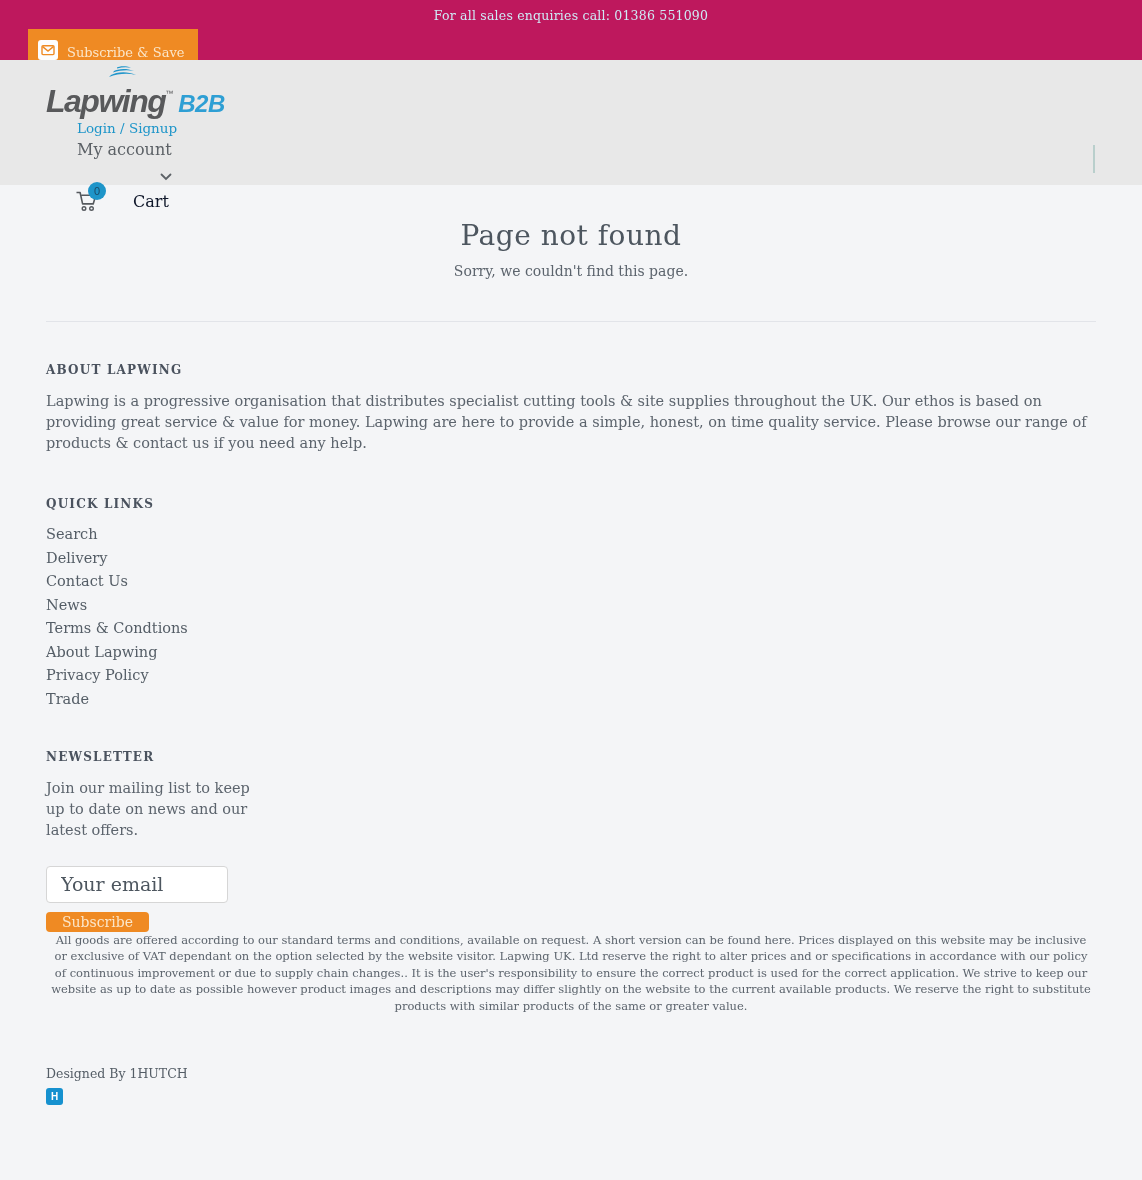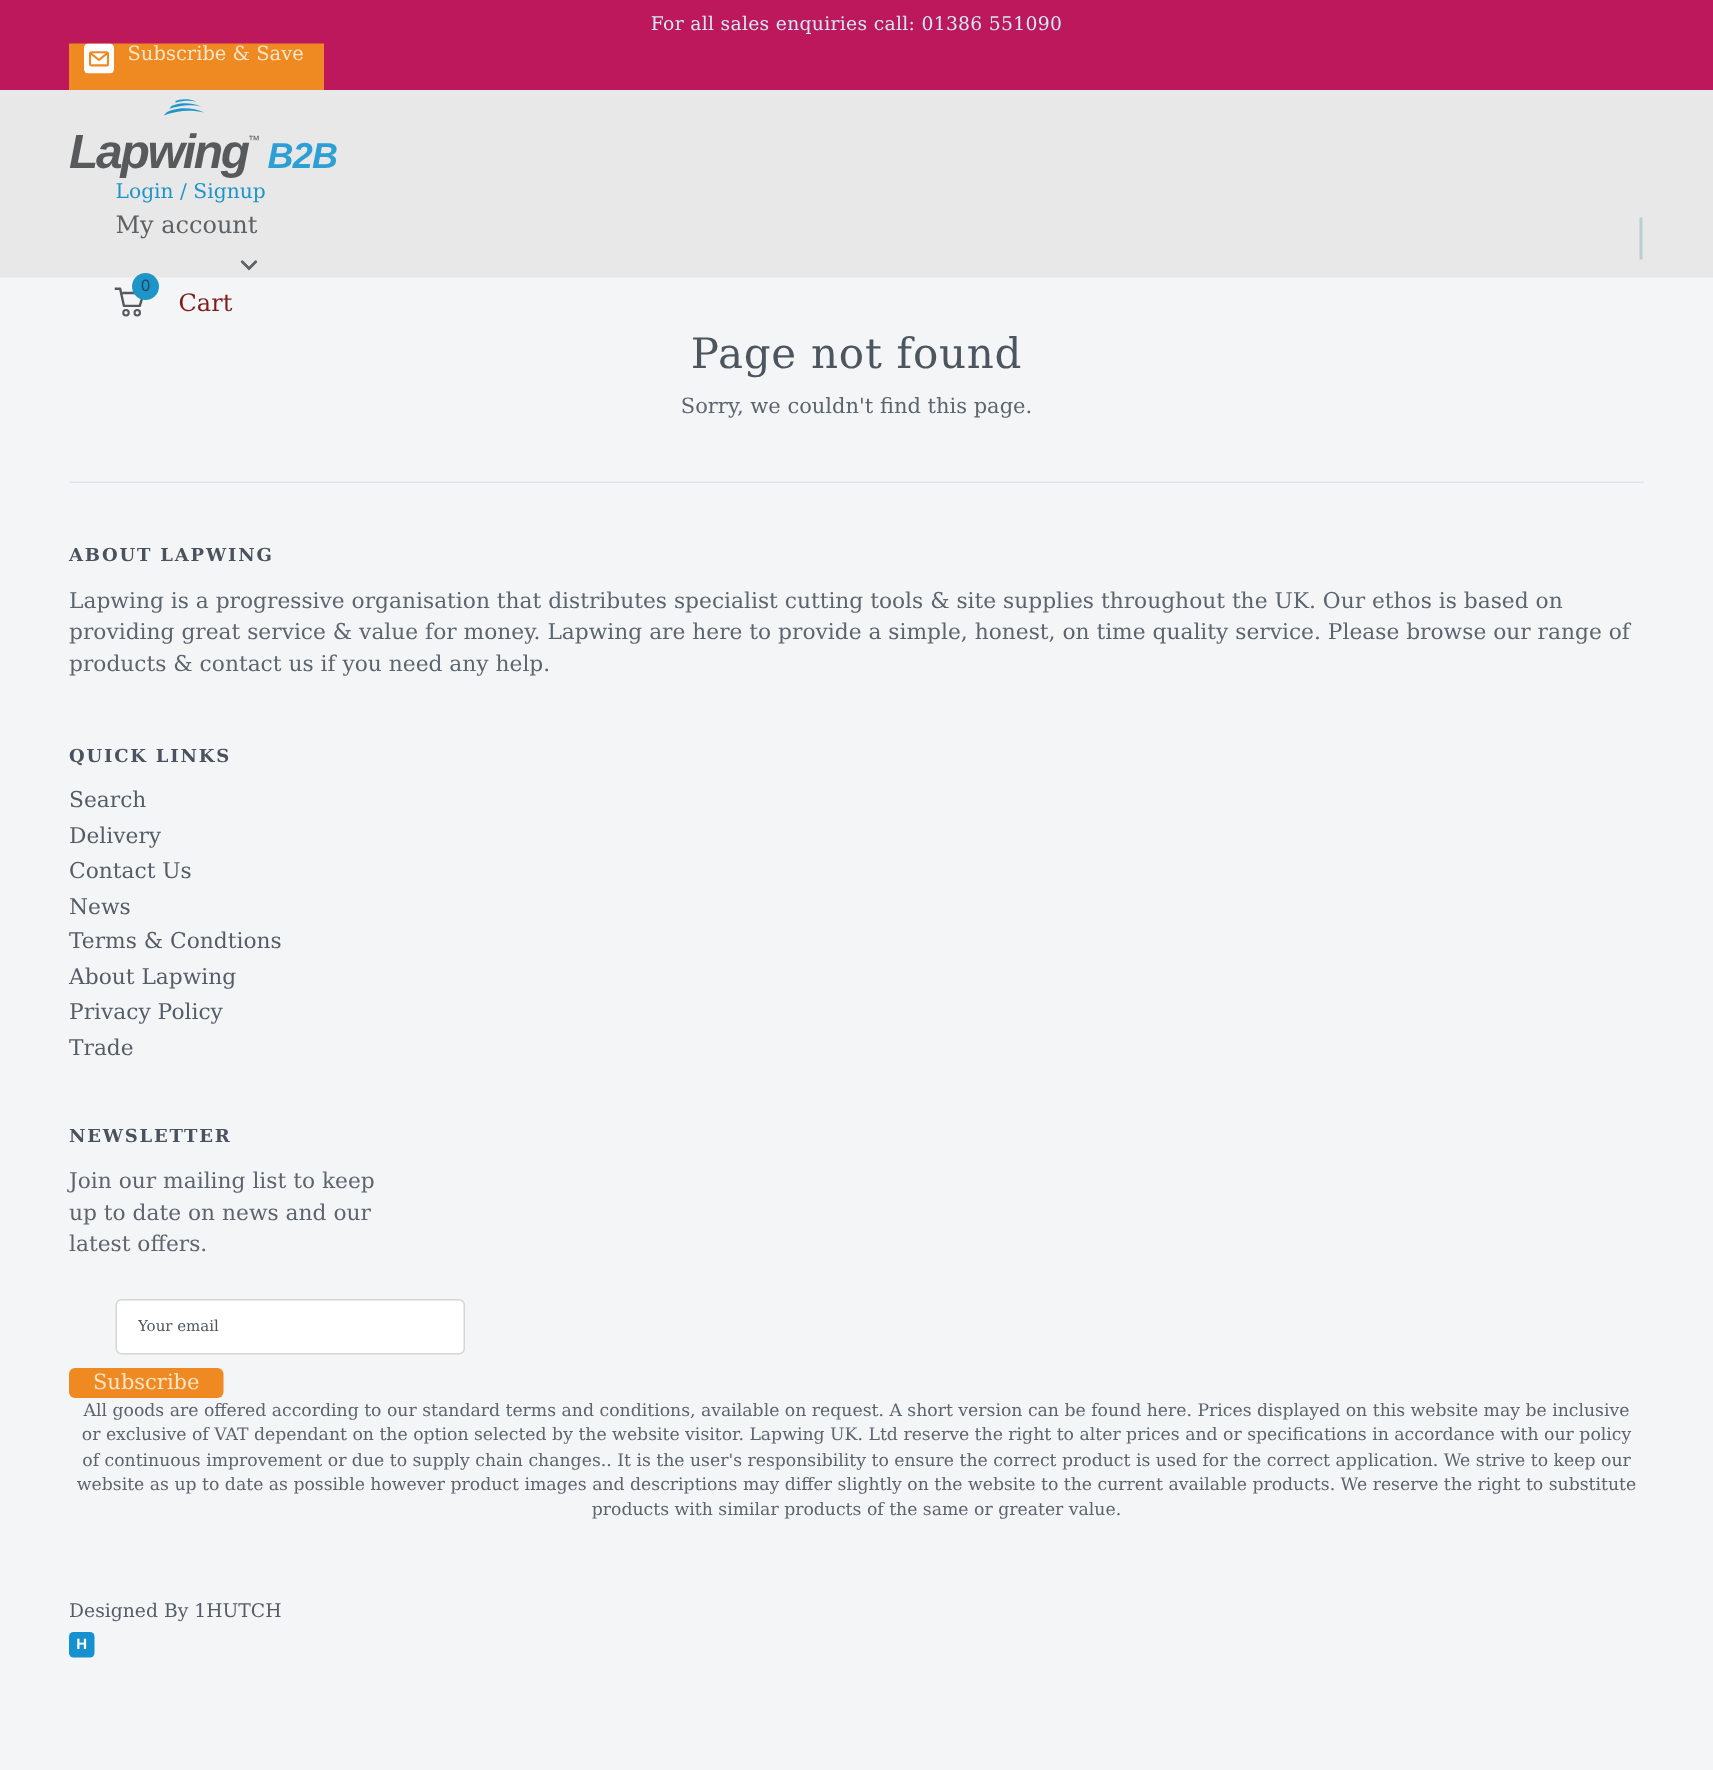--- a/index.html
+++ b/index.html
@@ -11,23 +11,23 @@
   }
   .container { width:1050px; margin:0 auto; }
 
   
   .topbar { background:#be185d; height:60px; position:relative; }
   .topbar-text {
     text-align:center; color:#cfeaf6; font-size:12.5px;
     padding-top:8px; letter-spacing:.2px;
   }
   .subscribe-save {
-    position:absolute; left:46px; bottom:0; height:31px;
+    position:absolute; left:28px; bottom:0; height:31px;
     background:#ef8a23; border:none; cursor:pointer;
-    display:flex; align-items:flex-start; gap:9px; padding:0 14px 0 10px;
+    display:flex; align-items:flex-end; gap:9px; padding:0 14px 0 10px;
     font-family:"DejaVu Serif", serif;
   }
   .subscribe-save .env-box { display:block; width:20px; height:20px; }
   .subscribe-save span { color:#fbe6c9; font-size:13px; }
 
   
   .header { background:#e8e8e8; height:125px; position:relative; }
   .header .container { position:relative; height:125px; }
   .logo { display:inline-flex; align-items:baseline; position:relative; padding-top:25px; cursor:pointer; }
   .logo-word {
@@ -52,21 +52,21 @@
     display:flex; align-items:center; margin:4px 0 0 29px;
     cursor:pointer; width:max-content; position:relative;
   }
   .cart-icon-wrap { position:relative; width:26px; height:24px; }
   .cart-badge {
     position:absolute; top:-7px; left:13px; width:18px; height:18px;
     background:#1e95c9; border-radius:50%; color:#1c4a66;
     font-size:11px; font-family:"Liberation Sans", sans-serif;
     display:flex; align-items:center; justify-content:center;
   }
-  .cart-label { color:#7f1d1d; font-size:16px; margin-left:18px; }
+  .cart-label { color:#0f172a; font-size:16px; margin-left:32px; }
   .header-divider {
     position:absolute; top:85px; right:1px; width:2px; height:28px;
     background:#b9cfcc;
   }
 
   
   .main { padding-top:34px; }
   .nf-title {
     text-align:center; color:#4d565f; font-size:28px; font-weight:500;
     letter-spacing:.5px;
@@ -82,25 +82,24 @@
   .about-text { color:#5c646d; font-size:14.5px; line-height:21px; margin-top:14px; }
   .links-sec { margin-top:43px; }
   .quick-link {
     display:block; width:max-content; color:#545d66; font-size:14.5px;
     margin-top:9.5px; text-decoration:none; cursor:pointer; line-height:14px;
   }
   .links-sec .quick-link:first-of-type { margin-top:16px;text-align:center; }
   .news-sec { margin-top:44px; }
   .news-text { color:#5c646d; font-size:14.5px; line-height:21px; margin-top:14px; width:218px; }
   .email-input {
-    display:block; margin-top:25px; width:233px; height:37px;
+    display:block; margin-top:25px; width:182px; height:37px;
     border:1px solid #d6d6d6; border-radius:4px; background:#fff;
-    padding:0 14px; font-family:"DejaVu Serif", serif; font-size:10px; color:#4d565f;
+    padding:0 14px; font-family:"DejaVu Serif", serif; font-size:19px; color:#4d565f;
     outline:none;
-    margin-left:31px;
   }
   .email-input::placeholder { color:#4d565f; opacity:1; }
   .subscribe-btn {
     margin-top:9px; width:103px; height:20px; background:#ef8a23;
     border:none; border-radius:4px; color:#fbe6c9; font-size:14px;
     font-family:"DejaVu Serif", serif; cursor:pointer;
   }
   .legal {
     text-align:center; color:#5c646d;
     font-size:11.5px; line-height:16.5px; padding:0 2px;

